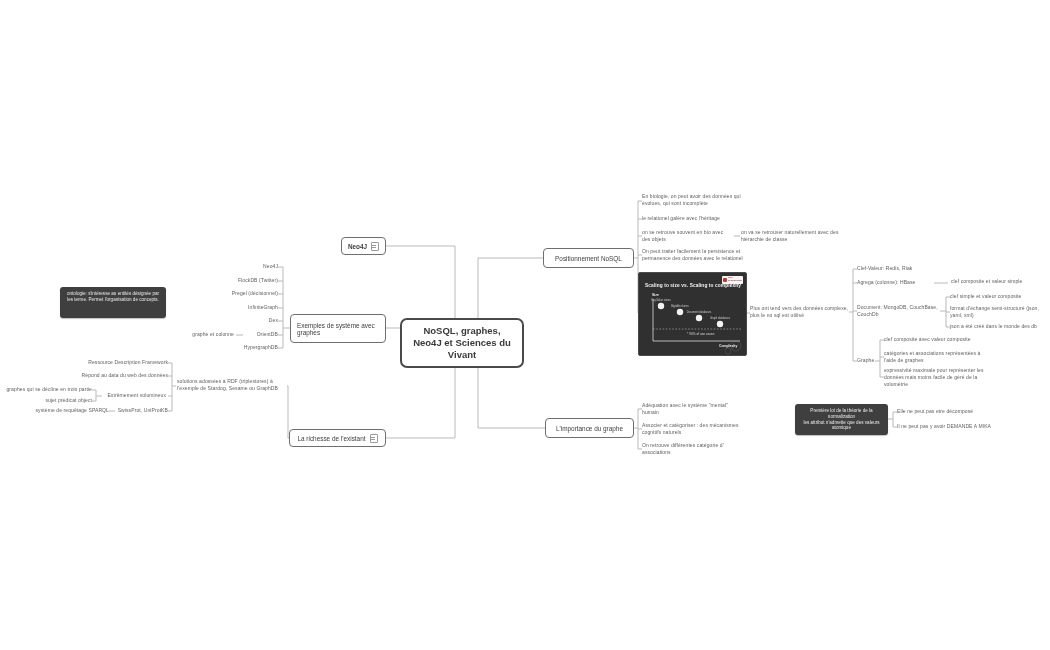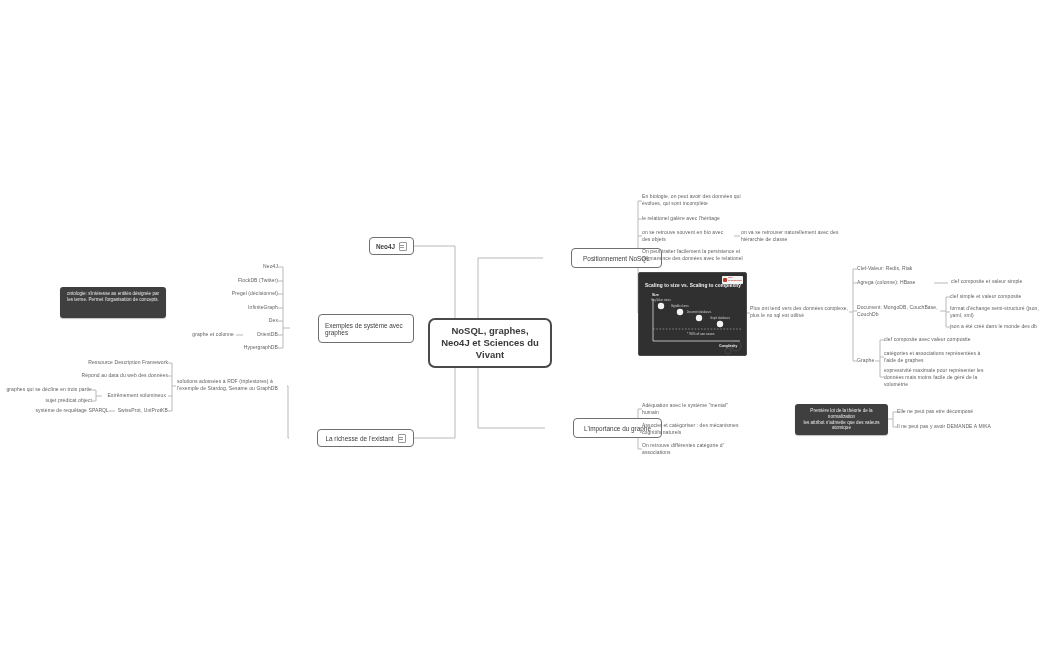--- a/index.html
+++ b/index.html
@@ -8,21 +8,21 @@
   .stage{position:relative;width:1050px;height:650px;}
   .wires{position:absolute;left:0;top:0;width:1050px;height:650px;pointer-events:none;}
 
   
   .leaf{position:absolute;font-size:5px;line-height:6.9px;color:#5e5e5e;letter-spacing:.1px;}
   .leaf.r{text-align:right;white-space:nowrap;}
 
   
   .box{position:absolute;background:#fff;border:1px solid #6f6f6f;border-radius:4px;
        font-size:6.4px;color:#3d3d3d;font-weight:bold;box-sizing:border-box;
-       display:flex;align-items:center;padding:2px 6px;margin-left:28px;}
+       display:flex;align-items:center;padding:2px 6px;}
   .box .lbl{flex:0 1 auto;}
   .central{border:2px solid #4a4a4a;border-radius:7px;font-size:9.5px;font-weight:bold;
            color:#3a3a3a;text-align:center;justify-content:center;line-height:12px;padding:4px 8px;}
 
   
   .note{position:absolute;background:#3f3f3f;color:#e9e9e9;border-radius:3px;
         font-size:4.6px;line-height:5.8px;text-align:center;padding:4px 4px;box-sizing:border-box;
         box-shadow:0 1px 1px rgba(0,0,0,.25);}
 
   .note-icon{display:inline-block;width:6px;height:7px;border:1px solid #9a9a9a;border-radius:1px;

